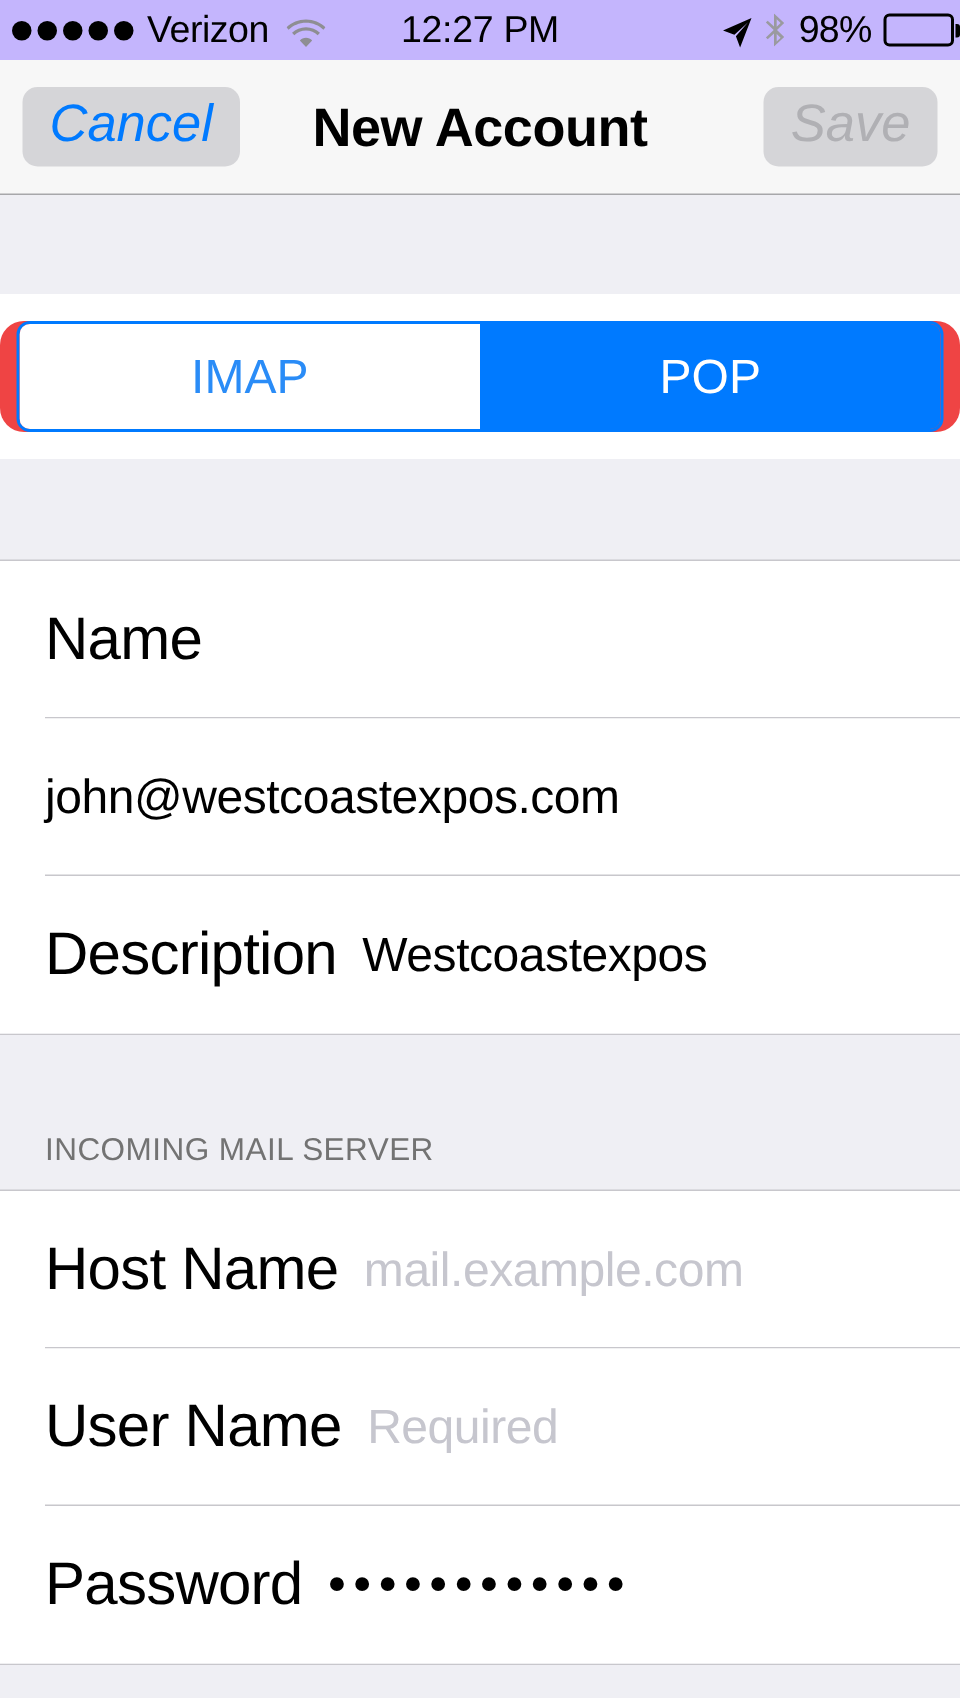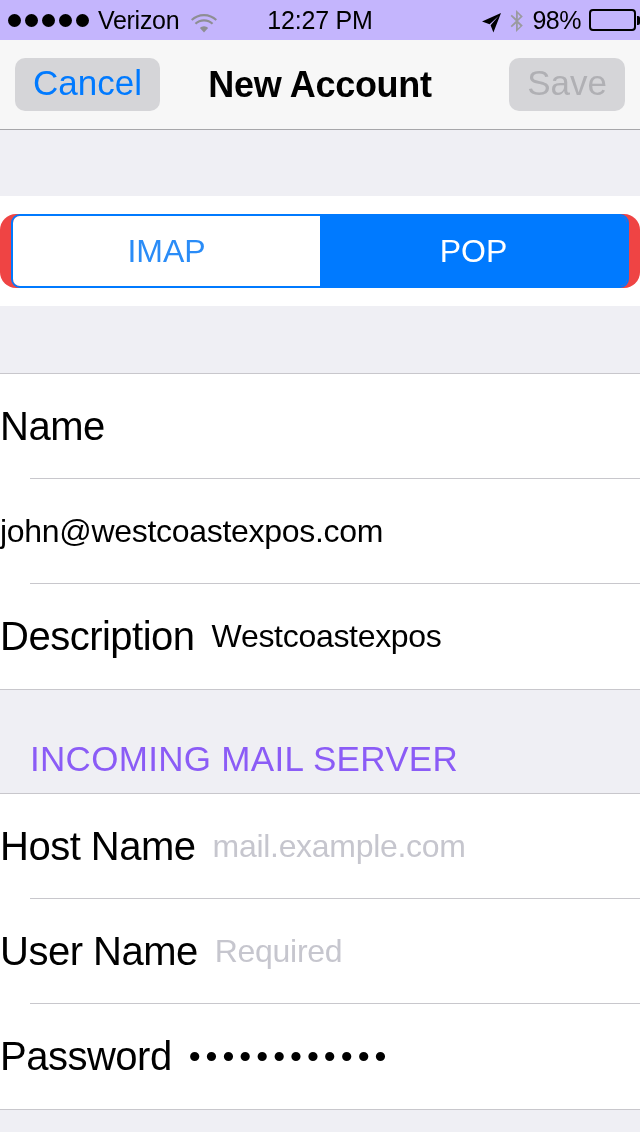--- a/index.html
+++ b/index.html
@@ -115,20 +115,21 @@
   }
   .nav-btn {
     background: #d5d5d8;
     border: none;
     border-radius: 10px;
     font-family: "Liberation Sans", sans-serif;
     font-size: 35px;
     padding: 6px 18px 9px 18px;
     line-height: 1.1;
     cursor: pointer;
+    font-style: italic;
   }
   .nav-btn.cancel {
     position: absolute;
     left: 15px;
     color: #007aff;
   }
   .nav-btn.save {
     position: absolute;
     right: 15px;
     color: #b0b0b4;
@@ -178,20 +179,21 @@
   .seg.on  { background: #007aff; color: #ffffff; }
 
   .gap-mid { height: 67px; }
 
   .section { background: #ffffff; }
 
   .row {
     height: 105px;
     display: flex;
     align-items: center;
+    padding-left: 30px;
     box-sizing: border-box;
     position: relative;
     background: #ffffff;
     cursor: text;
   }
   .row.sep::after {
     content: "";
     position: absolute;
     left: 30px;
     right: 0;
@@ -228,22 +230,22 @@
     background: #efeff4;
     border-top: 1px solid #c8c7cc;
     border-bottom: 1px solid #c8c7cc;
     height: 105px;
     display: flex;
     align-items: flex-end;
     padding: 0 0 14px 30px;
     box-sizing: border-box;
   }
   .section-header span {
-    font-size: 35px;
-    color: #8b5cf6;
+    font-size: 21px;
+    color: #737373;
     letter-spacing: 0.3px;
   }
   .bottom-fill {
     background: #efeff4;
     height: 22px;
     border-top: 1px solid #c8c7cc;
   }
 </style>
 </head>
 <body>

